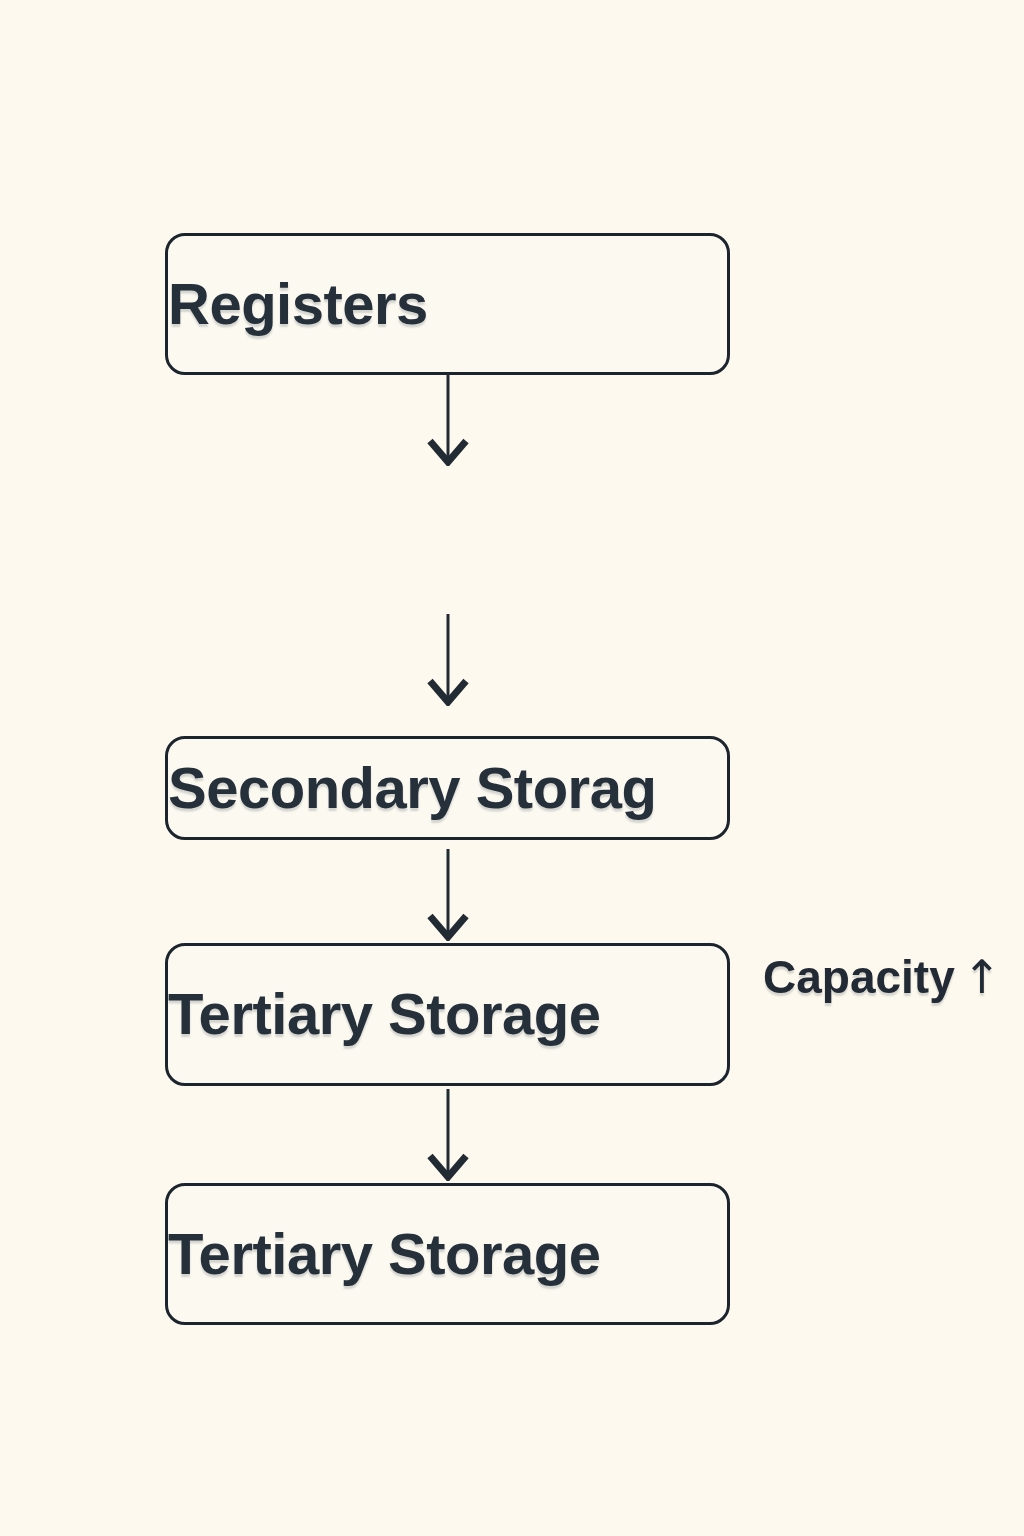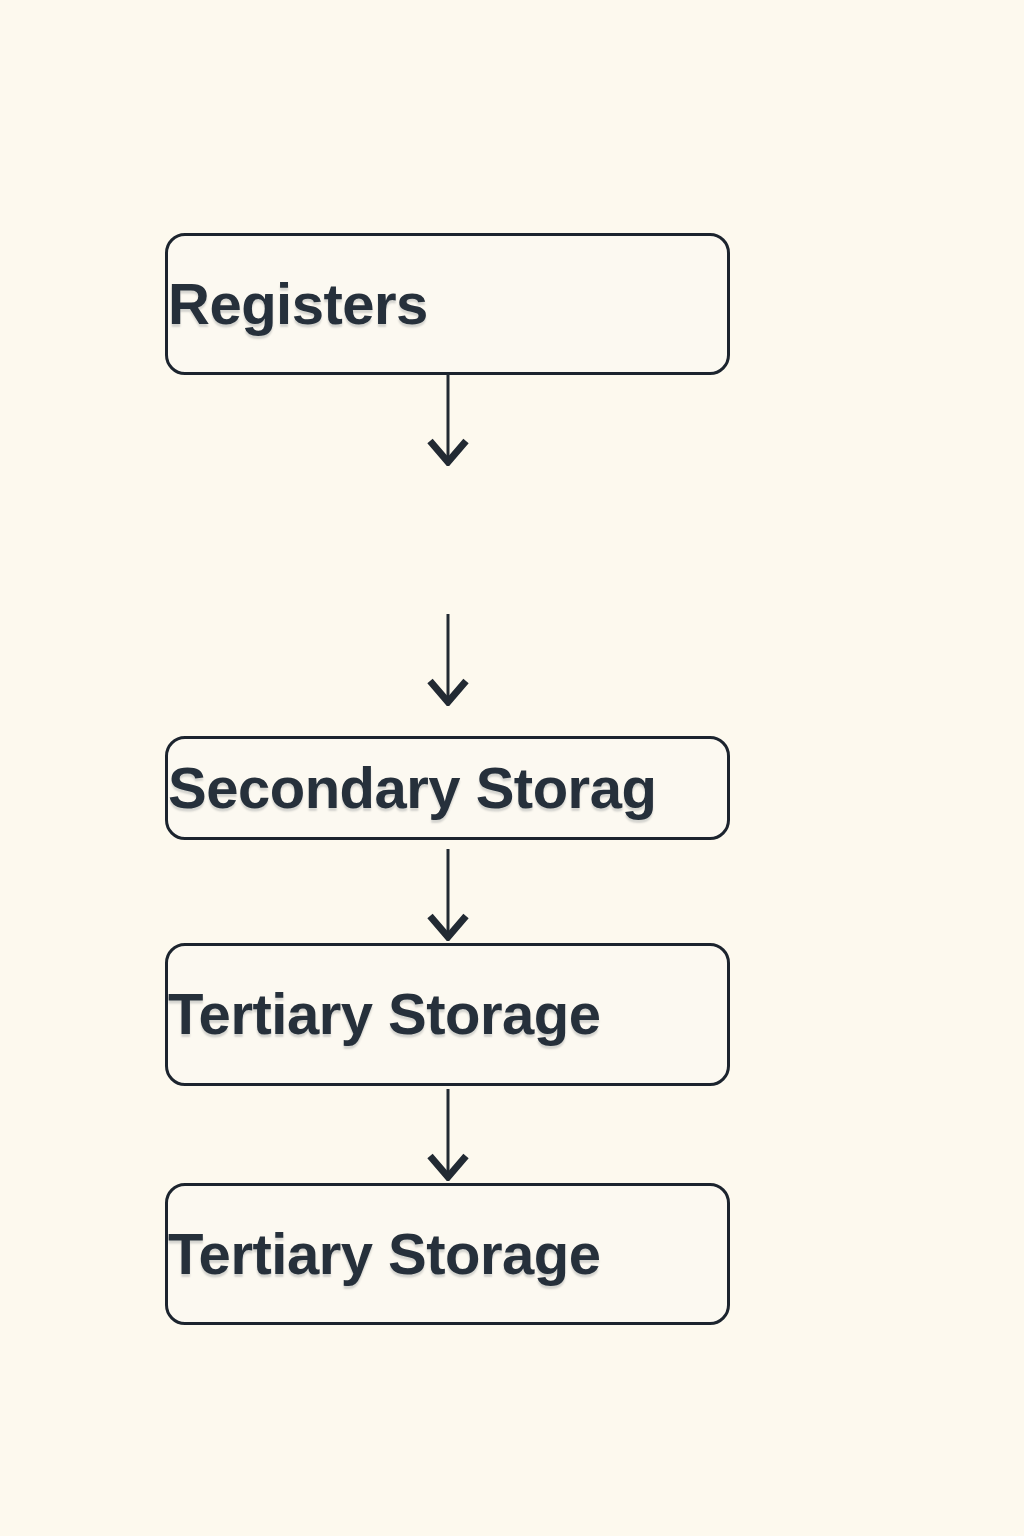--- a/index.html
+++ b/index.html
@@ -107,14 +107,17 @@
       <line x1="24" y1="0" x2="24" y2="84" stroke="#222a33" stroke-width="3"></line>
       <polyline points="6,67 24,88 42,67" fill="none" stroke="#222a33" stroke-width="7" stroke-linejoin="miter"></polyline>
     </svg>
   </div>
 
   <div class="node" id="node-tertiary-2">
     <div class="label">Tertiary Storage</div>
   </div>
 
 
+  <div class="side-label" id="label-capacity">
+    <span>Capacity</span><span class="glyph">↑</span>
+  </div>
 
 </div>
 
 </body></html>

